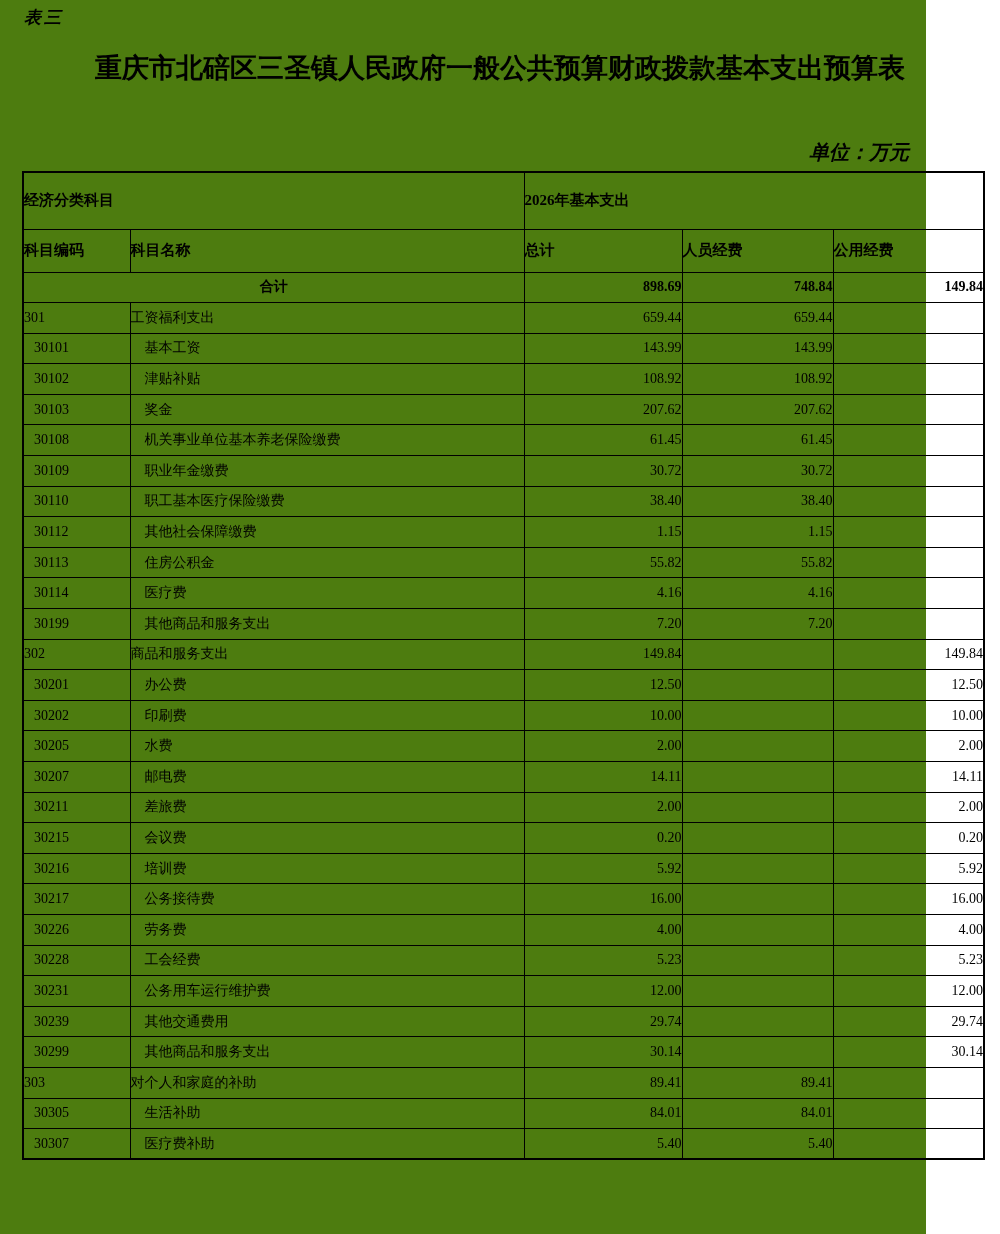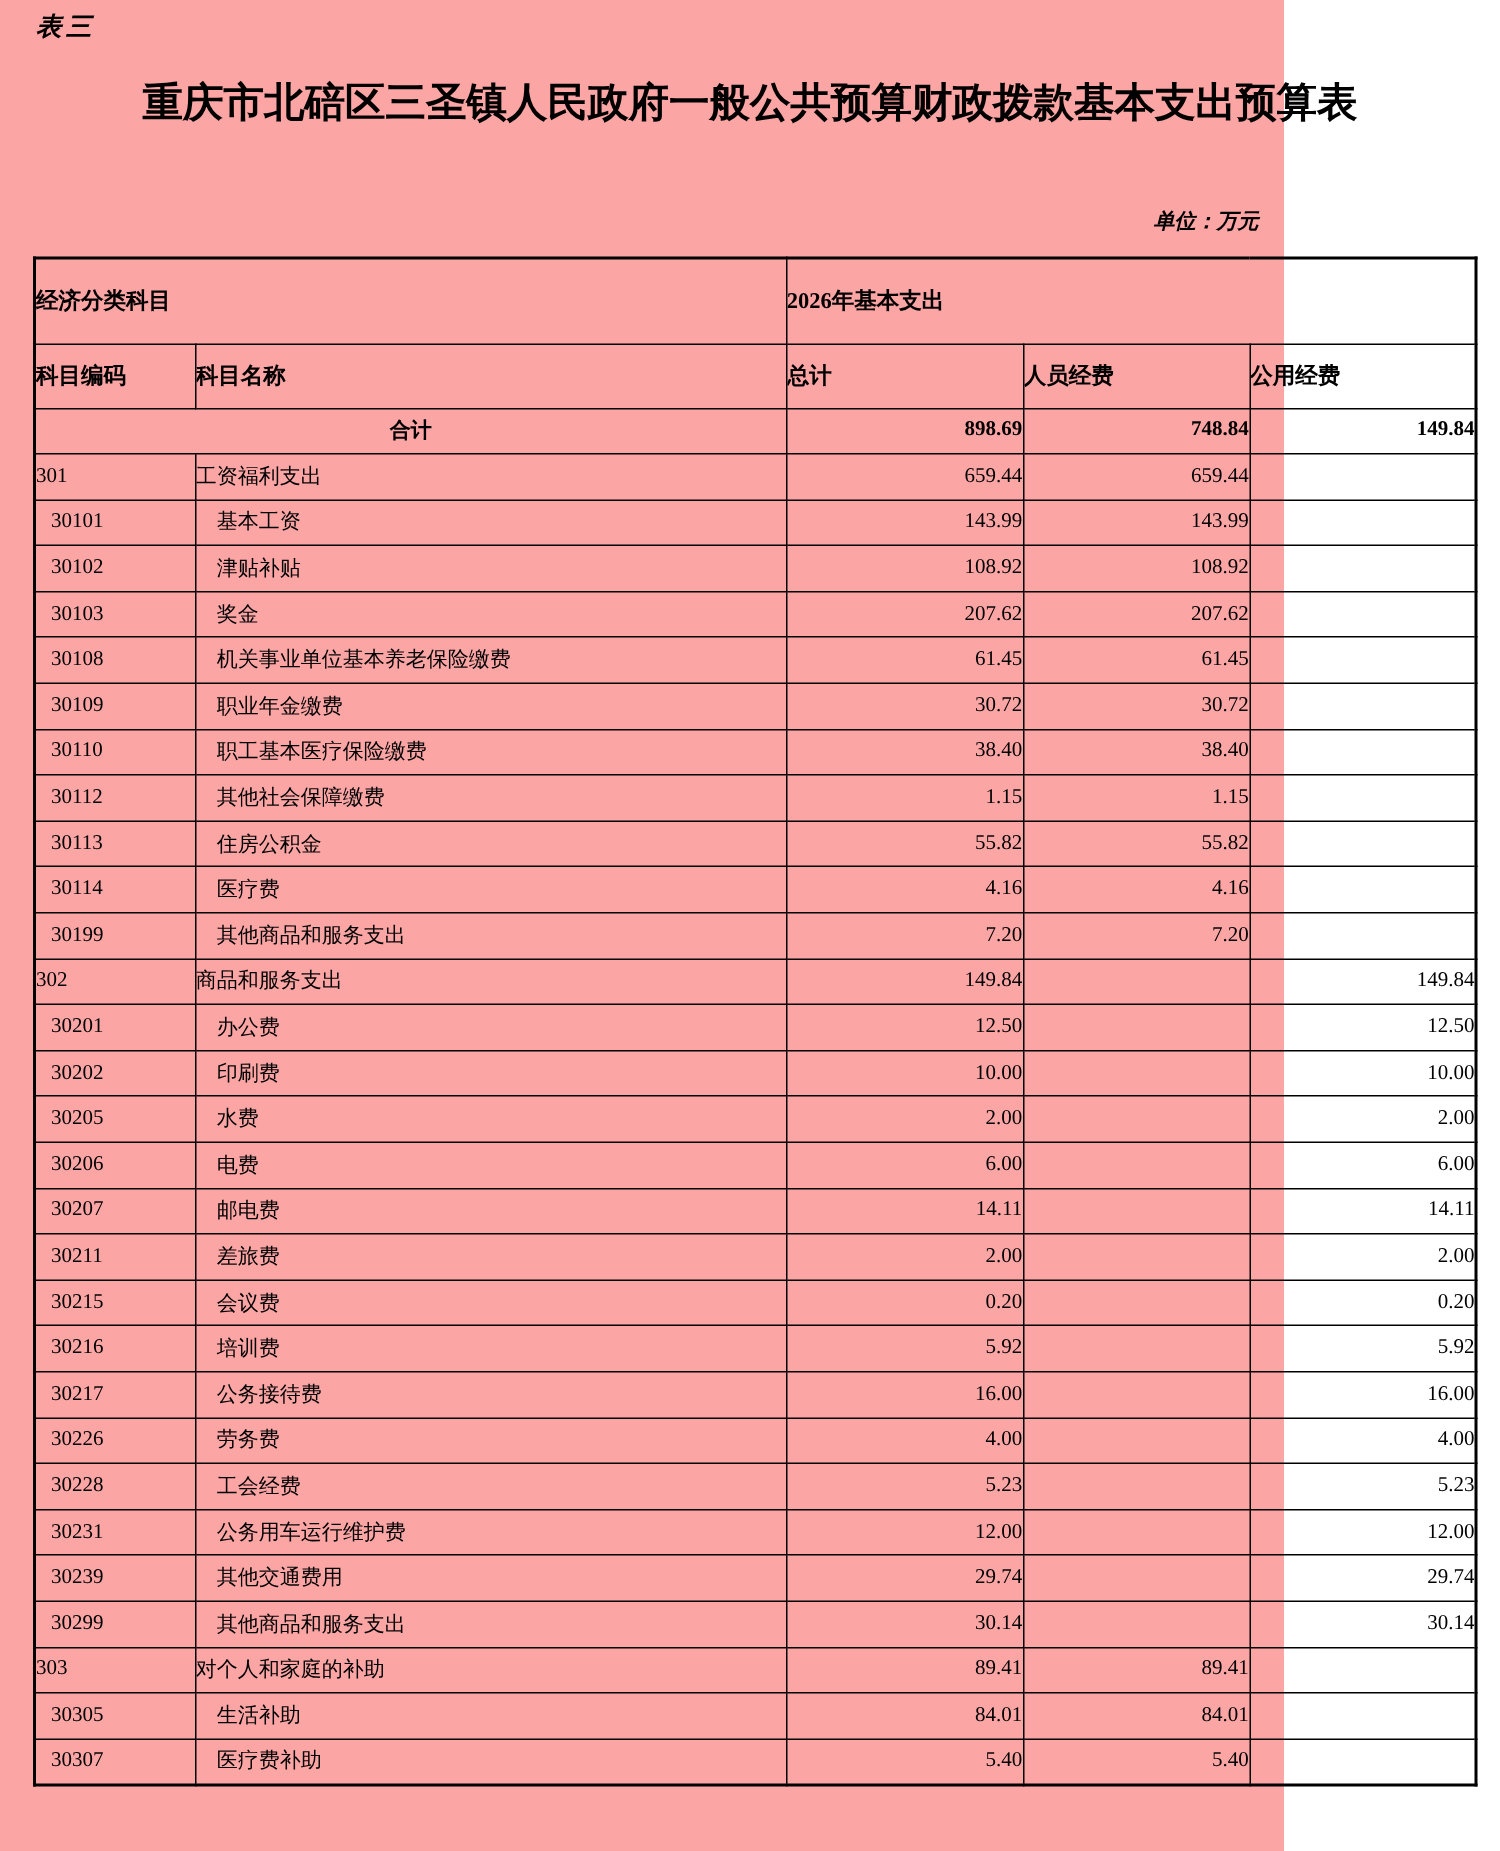--- a/index.html
+++ b/index.html
@@ -10,23 +10,23 @@
   body {
     width: 1000px;
     height: 1234px;
     font-family: "Liberation Serif", "DejaVu Serif", serif;
     color: #000000;
     position: relative;
     overflow: hidden;
   }
   .sheet {
     position: relative;
-    width: 856px;
+    width: 926px;
     height: 1234px;
-    background: #fca5a5;
+    background: #4d7c0f;
   }
   .table-label {
     position: absolute;
     left: 24px;
     top: 6px;
     font-size: 17px;
     font-style: italic;
     font-weight: bold;
     letter-spacing: 3px;
   }
@@ -37,21 +37,21 @@
     width: 1000px;
     text-align: center;
     font-size: 27px;
     font-weight: bold;
     white-space: nowrap;
   }
   .unit-note {
     position: absolute;
     top: 139px;
     right: 17px;
-    font-size: 14px;
+    font-size: 20px;
     font-style: italic;
     font-weight: bold;
   }
   table.budget {
     position: absolute;
     left: 22px;
     top: 171px;
     width: 961px;
     border-collapse: collapse;
     table-layout: fixed;
@@ -227,27 +227,20 @@
           <td class="num">10.00</td>
         </tr>
         <tr class="data-row lvl-2">
           <td class="cell-code">30205</td>
           <td class="cell-name">水费</td>
           <td class="num">2.00</td>
           <td class="num"></td>
           <td class="num">2.00</td>
         </tr>
         <tr class="data-row lvl-2">
-          <td class="cell-code">30206</td>
-          <td class="cell-name">电费</td>
-          <td class="num">6.00</td>
-          <td class="num"></td>
-          <td class="num">6.00</td>
-        </tr>
-        <tr class="data-row lvl-2">
           <td class="cell-code">30207</td>
           <td class="cell-name">邮电费</td>
           <td class="num">14.11</td>
           <td class="num"></td>
           <td class="num">14.11</td>
         </tr>
         <tr class="data-row lvl-2">
           <td class="cell-code">30211</td>
           <td class="cell-name">差旅费</td>
           <td class="num">2.00</td>

